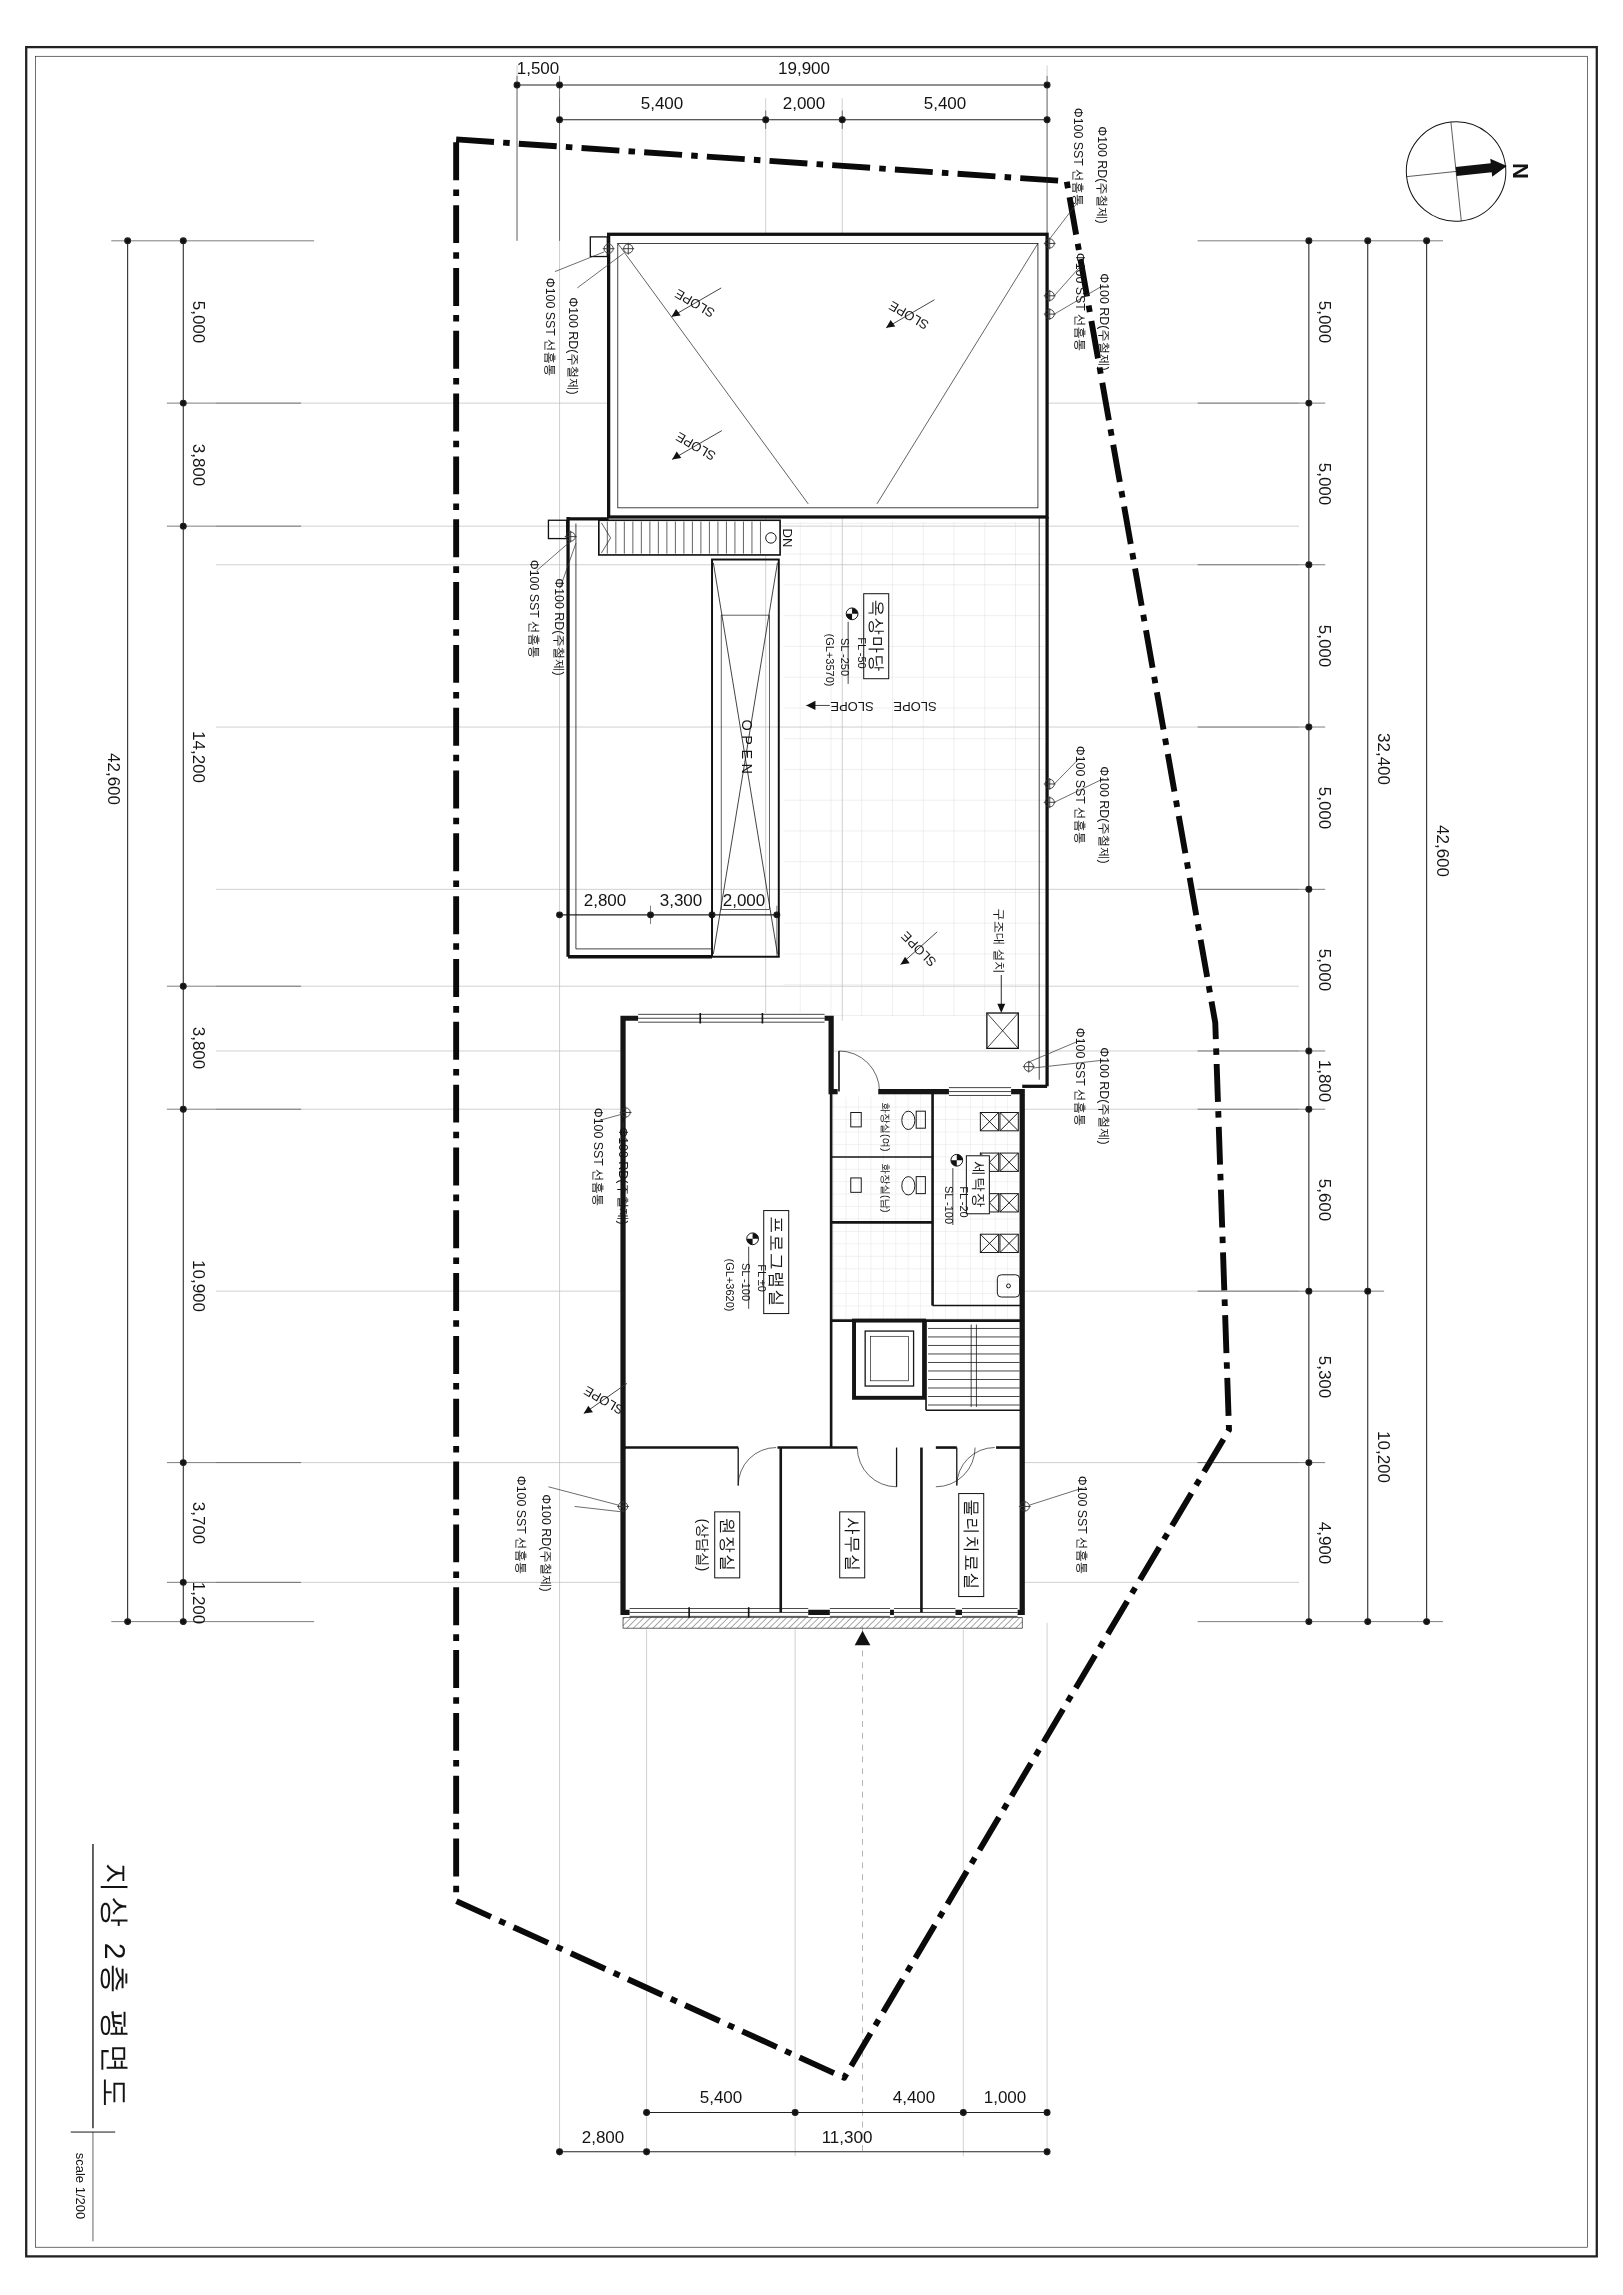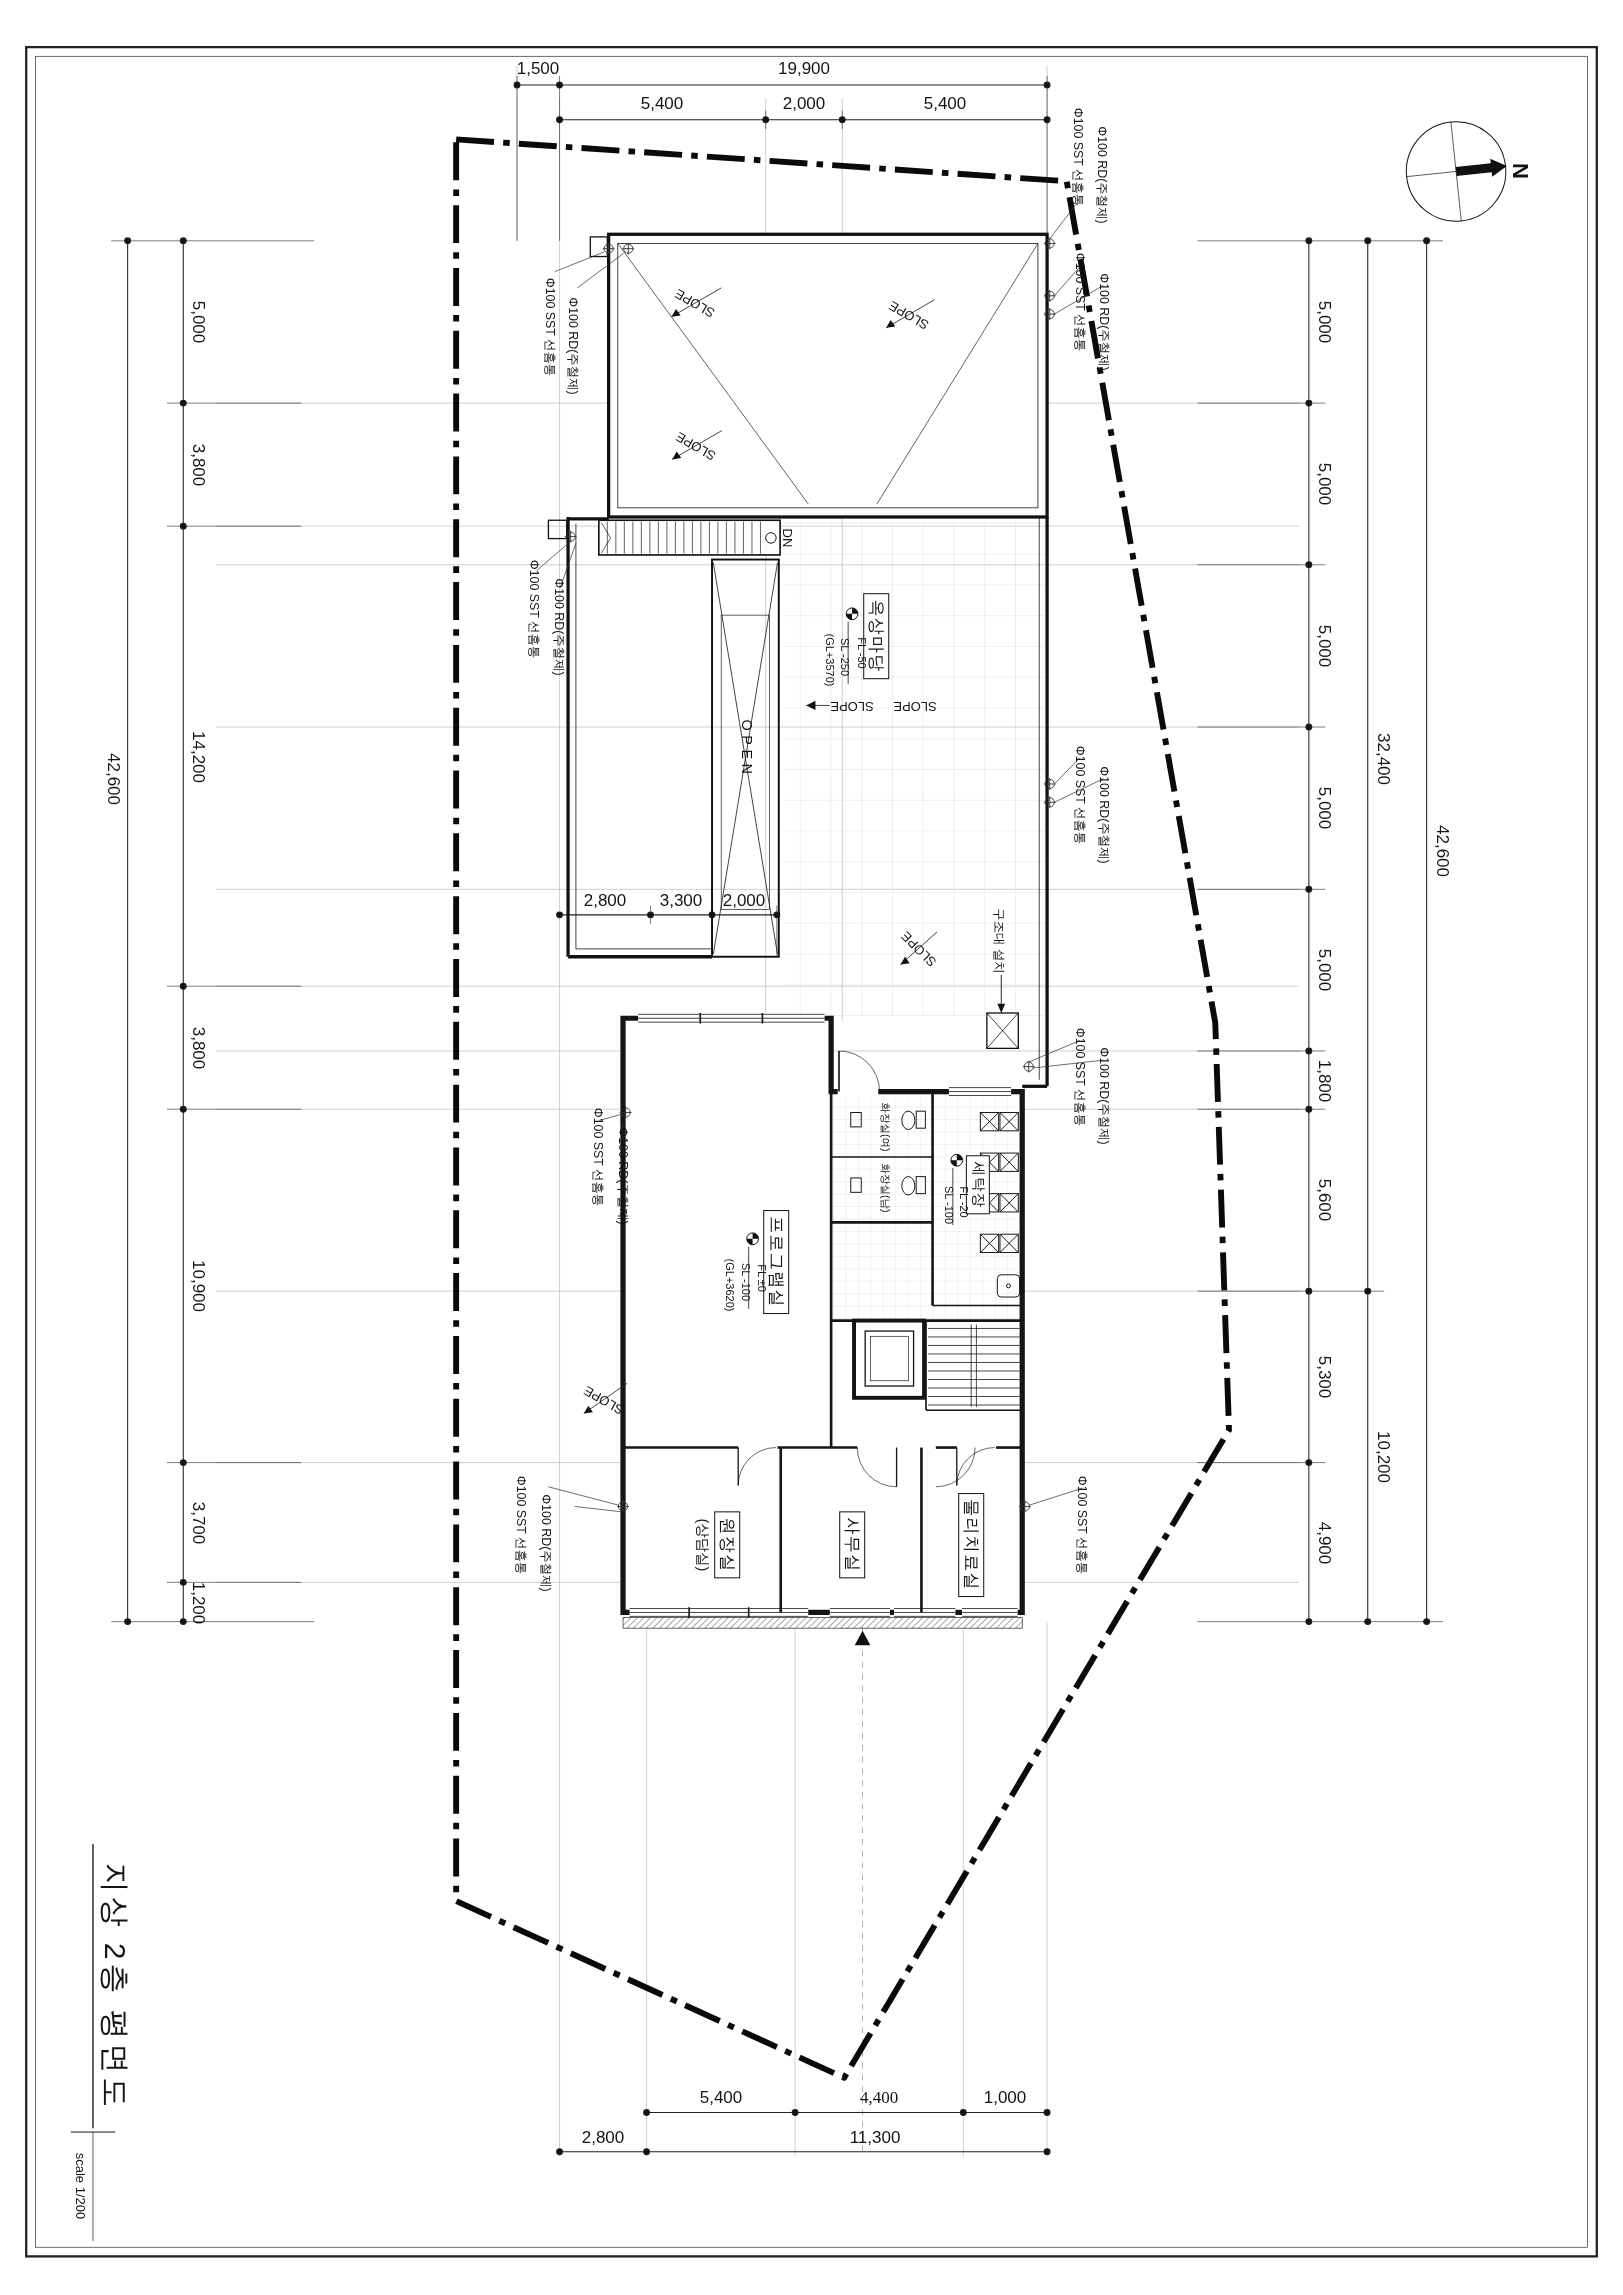--- a/index.html
+++ b/index.html
@@ -483,24 +483,24 @@
 <span class="t s26 r90" style="left:1324px;top:1543px;">4,900</span>
 <span class="t s26 r90" style="left:1383px;top:759px;">32,400</span>
 <span class="t s26 r90" style="left:1383px;top:1457px;">10,200</span>
 <span class="t s26 r90" style="left:1442px;top:851px;">42,600</span>
 
 <span class="t s26" style="left:605px;top:901px;">2,800</span>
 <span class="t s26" style="left:681px;top:901px;">3,300</span>
 <span class="t s26" style="left:744px;top:901px;">2,000</span>
 
 <span class="t s26" style="left:721px;top:2098px;">5,400</span>
-<span class="t s26" style="left:879px;top:2098px;font-family:Liberation Serif, serif;">4,400</span>
+<span class="t s26" style="left:914px;top:2098px;">4,400</span>
 <span class="t s26" style="left:1005px;top:2098px;">1,000</span>
 <span class="t s26" style="left:603px;top:2138px;">2,800</span>
-<span class="t s26" style="left:875px;top:2138px;">11,300</span>
+<span class="t s26" style="left:847px;top:2138px;">11,300</span>
 
 <span class="t s26 r90 box" style="left:876px;top:636px;">옥상마당</span>
 <span class="t s17 r90" style="left:861px;top:653px;">FL -50</span>
 <span class="t s17 r90" style="left:844px;top:657px;">SL -250</span>
 <span class="t s17 r90" style="left:829px;top:660px;">(GL+3570)</span>
 
 <span class="t s26 r90 box" style="left:776px;top:1262px;">프로그램실</span>
 <span class="t s17 r90" style="left:761px;top:1278px;">FL ±0</span>
 <span class="t s17 r90" style="left:745px;top:1282px;">SL -100</span>
 <span class="t s17 r90" style="left:729px;top:1285px;">(GL+3620)</span>

